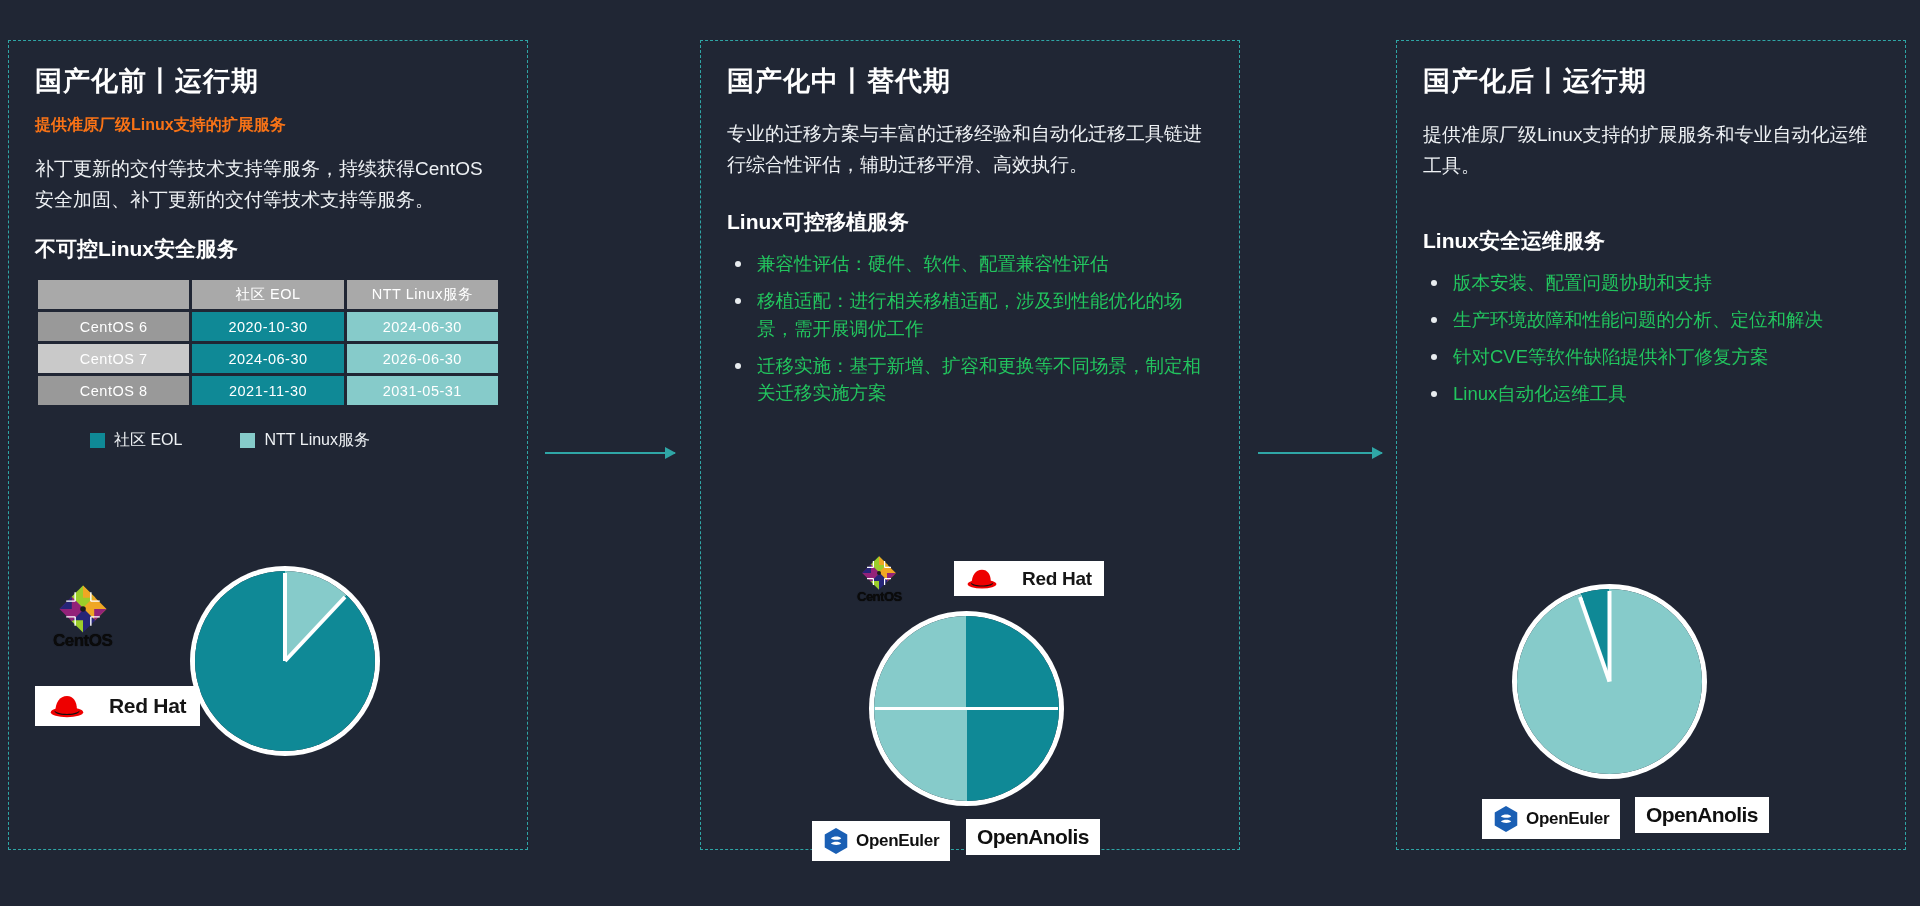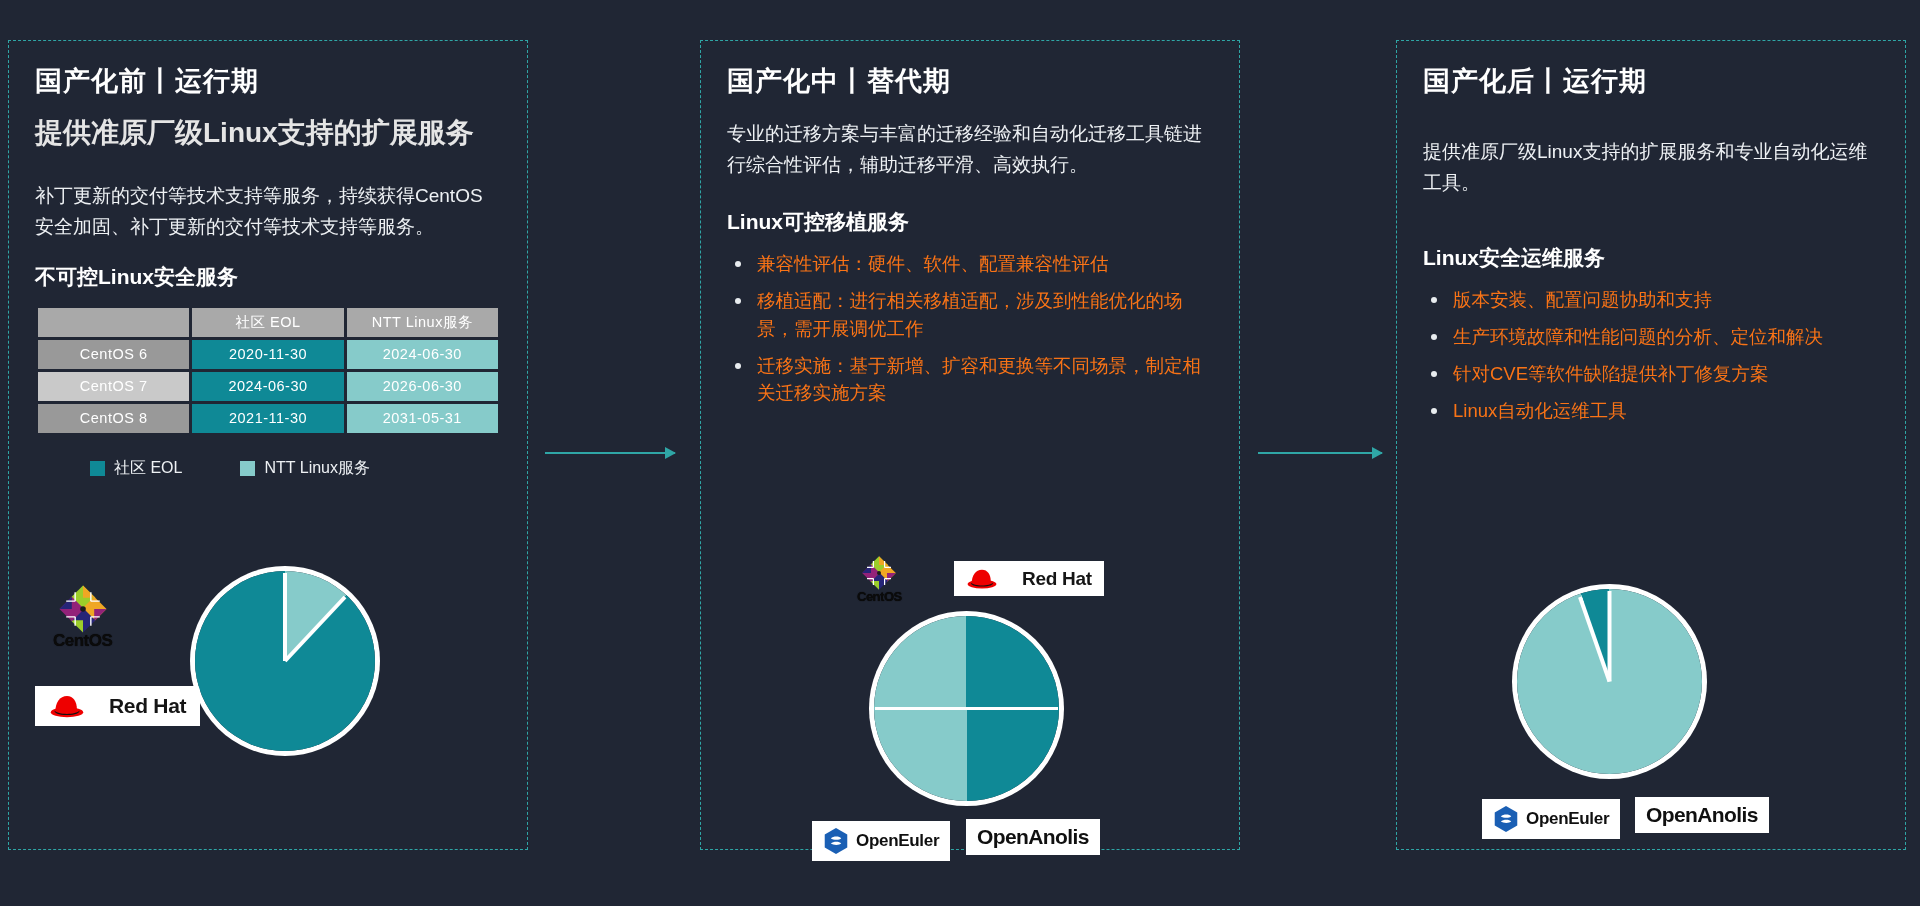--- a/index.html
+++ b/index.html
@@ -24,32 +24,32 @@
   #panel2{left:700px;width:540px;}
   #panel3{left:1396px;width:510px;}
 
   .pad{padding:24px 26px 0 26px;}
 
   .ptitle{
     font-size:27px;font-weight:bold;letter-spacing:1px;
     color:#ffffff;margin:0 0 14px 0;line-height:1.25;
   }
   .psub-bold{
-    font-size:28px;font-weight:bold;color:#e5e5e5;margin:0 0 28px 0;line-height:1.45;
+    font-size:16px;font-weight:bold;color:#f97316;margin:0 0 18px 0;line-height:1.45;
   }
   .pbody{
     font-size:19px;font-weight:300;color:#eef1f4;line-height:1.62;margin:0 0 20px 0;
   }
   .sec-title{
     font-size:21px;font-weight:bold;color:#ffffff;margin:20px 0 14px 0;
   }
   ul.bullets{margin:0;padding:0;list-style:none;}
   ul.bullets li{
     position:relative;padding-left:30px;margin-bottom:9px;
-    font-size:18.5px;line-height:1.5;color:#f97316;font-weight:300;
+    font-size:18.5px;line-height:1.5;color:#22c55e;font-weight:300;
   }
   ul.bullets li::before{
     content:"";position:absolute;left:8px;top:11px;
     width:6px;height:6px;border-radius:50%;background:#e8ecef;
   }
 
   
   table.eol{
     border-collapse:separate;border-spacing:3px;
     width:466px;margin:4px 0 0 0;table-layout:fixed;
@@ -113,21 +113,21 @@
 
       <table class="eol">
         <tbody>
             <tr>
           <td class="hd blank"></td>
           <td class="hd">社区 EOL</td>
           <td class="hd">NTT Linux服务</td>
         </tr>
         <tr>
           <td class="rowhd">CentOS 6</td>
-          <td class="c1">2020-11-30</td>
+          <td class="c1">2020-10-30</td>
           <td class="c2">2024-06-30</td>
         </tr>
         <tr>
           <td class="rowhd alt">CentOS 7</td>
           <td class="c1">2024-06-30</td>
           <td class="c2">2026-06-30</td>
         </tr>
         <tr>
           <td class="rowhd">CentOS 8</td>
           <td class="c1">2021-11-30</td>
@@ -250,21 +250,21 @@
       </svg>
       <span class="oe-text">OpenEuler</span>
     </div>
     <div class="abs oa-box" style="left:265px;top:778px;">
       <span class="oa-text">OpenAnolis</span>
     </div>
   </div>
 
   <div class="panel" id="panel3">
     <div class="pad">
-      <div class="ptitle" style="margin-bottom:38px;">国产化后丨运行期</div>
+      <div class="ptitle" style="margin-bottom:21px;">国产化后丨运行期</div>
       <div class="pbody" style="margin-bottom:46px;">提供准原厂级Linux支持的扩展服务和专业自动化运维工具。</div>
       <div class="sec-title">Linux安全运维服务</div>
       <ul class="bullets">
         <li>版本安装、配置问题协助和支持</li>
         <li>生产环境故障和性能问题的分析、定位和解决</li>
         <li>针对CVE等软件缺陷提供补丁修复方案</li>
         <li>Linux自动化运维工具</li>
       </ul>
     </div>
 

